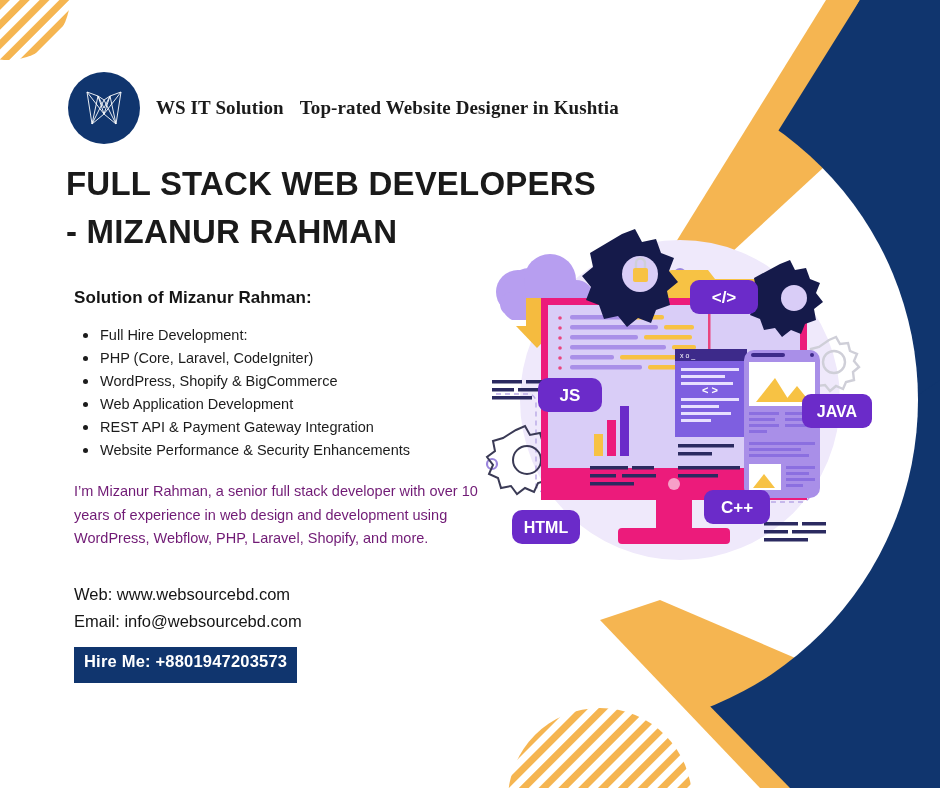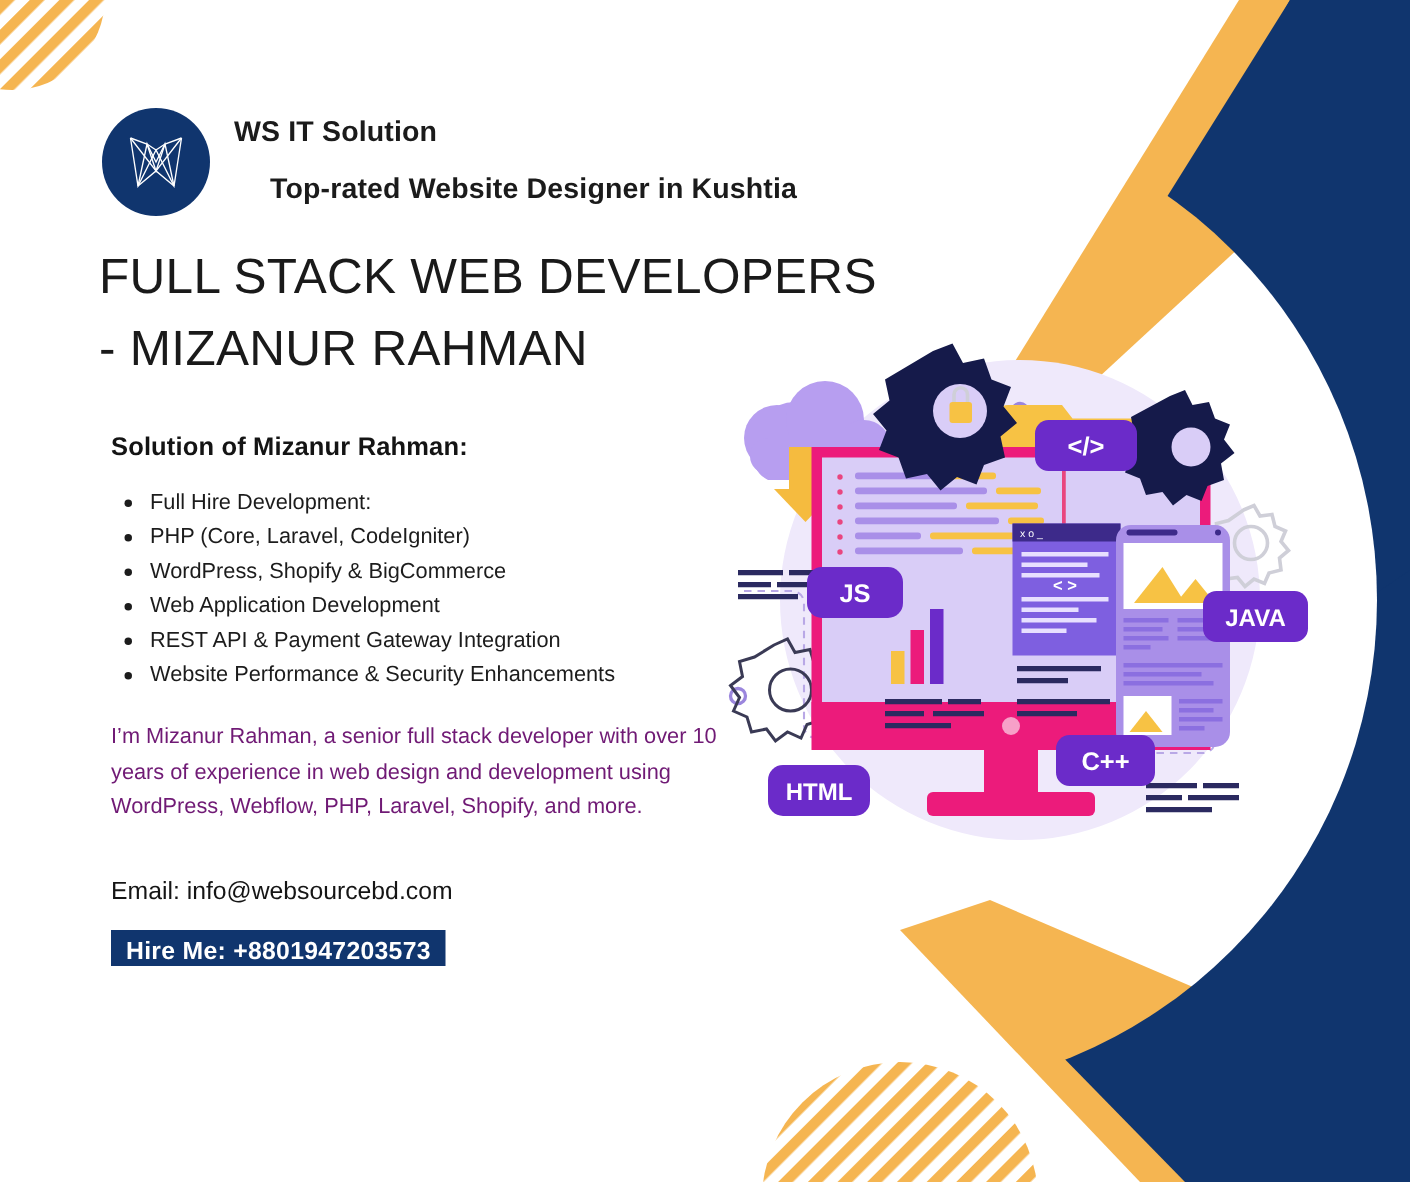--- a/index.html
+++ b/index.html
@@ -22,34 +22,34 @@
   .brand {
     position:absolute; left:68px; top:72px;
     display:flex; align-items:center; gap:16px;
   }
   .brand-logo {
     width:72px; height:72px; border-radius:50%;
     background:#10356e;
     display:flex; align-items:center; justify-content:center;
     flex:0 0 auto;
   }
-  .brand-text { display:flex; flex-direction:column; gap:16px; }
+  .brand-text { display:flex; gap:16px;font-family:Liberation Serif, serif; }
   .brand-line1 {
     font-size:19px; font-weight:bold; color:#1b1b1b; letter-spacing:.1px;
   }
   .brand-line2 {
-    font-size:19px; font-weight:bold; color:#1b1b1b; letter-spacing:.1px;margin-left:24px;
+    font-size:19px; font-weight:bold; color:#1b1b1b; letter-spacing:.1px;
   }
 
   
   .headline {
     position:absolute; left:66px; top:160px;
     width:560px;
     font-size:33px; line-height:48px;
-    color:#1a1a1a; font-weight:normal;
+    color:#1a1a1a; font-weight:bold;
     letter-spacing:.2px;
   }
 
   
   .content { position:absolute; left:74px; top:288px; width:420px; }
   .subhead {
     font-size:17px; font-weight:bold; color:#141414;
     margin-bottom:16px; letter-spacing:.1px;
   }
   ul.skills { list-style:none; margin:0 0 0 4px; padding:0; }
@@ -76,21 +76,21 @@
   .contact { margin-top:30px; }
   .contact div {
     font-size:16.5px; line-height:27px; color:#151515;
   }
   .cta {
     display:inline-block;
     margin-top:12px;
     background:#10356e;
     color:#ffffff;
     font-size:16.5px; font-weight:bold;
-    padding:5px 10px 0 10px;
+    padding:5px 10px 12px 10px;
     letter-spacing:.2px;
   }
 
   
   #illustration { left:472px; top:222px; width:420px; height:360px; }
 </style>
 </head>
 <body>
 
 <div class="stage">
@@ -164,20 +164,21 @@
       <li>PHP (Core, Laravel, CodeIgniter)</li>
       <li>WordPress, Shopify &amp; BigCommerce</li>
       <li>Web Application Development</li>
       <li>REST API &amp; Payment Gateway Integration</li>
       <li>Website Performance &amp; Security Enhancements</li>
     </ul>
 
     <div class="para">I’m Mizanur Rahman, a senior full stack developer with over 10 years of experience in web design and development using WordPress, Webflow, PHP, Laravel, Shopify, and more.</div>
 
     <div class="contact">
+      <div>Web: www.websourcebd.com</div>
       <div>Email: info@websourcebd.com</div>
       <span class="cta">Hire Me: +8801947203573</span>
     </div>
   </div>
 
   <svg class="deco" id="illustration" viewBox="0 0 420 360">
     <defs>
       <clipPath id="phone-clip">
         <rect x="272" y="128" width="76" height="148" rx="9"></rect>
       </clipPath>

